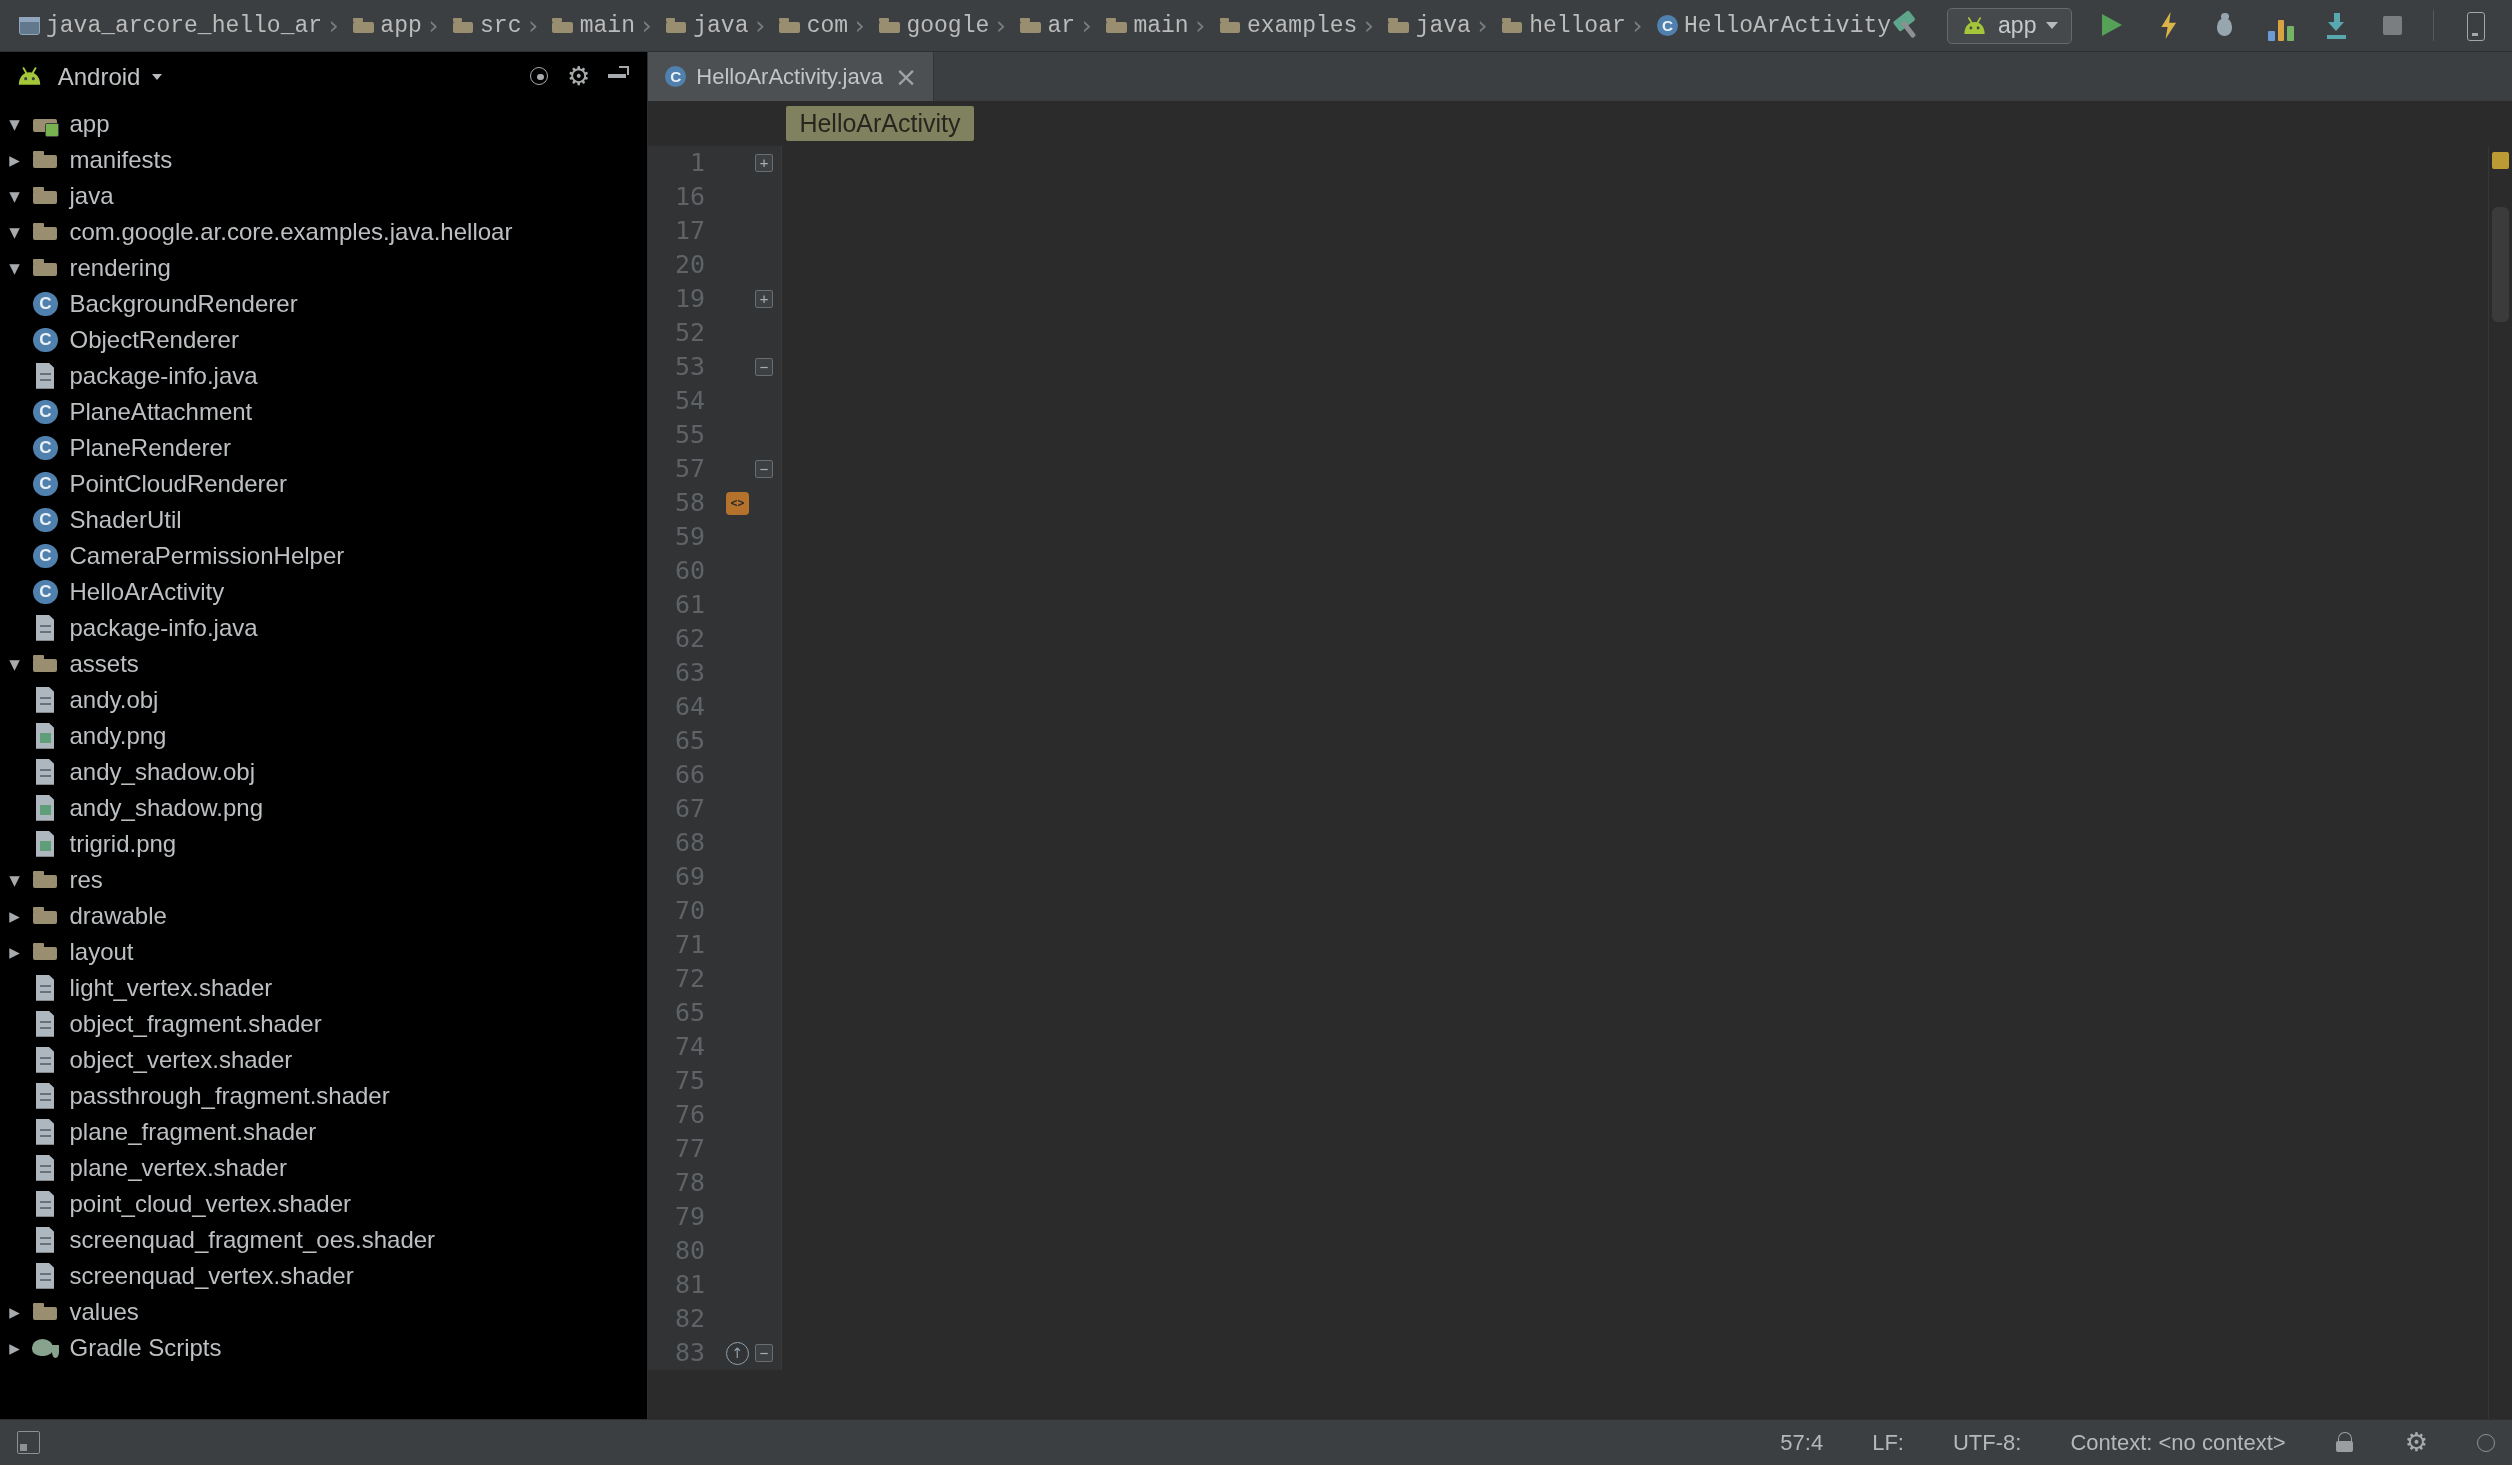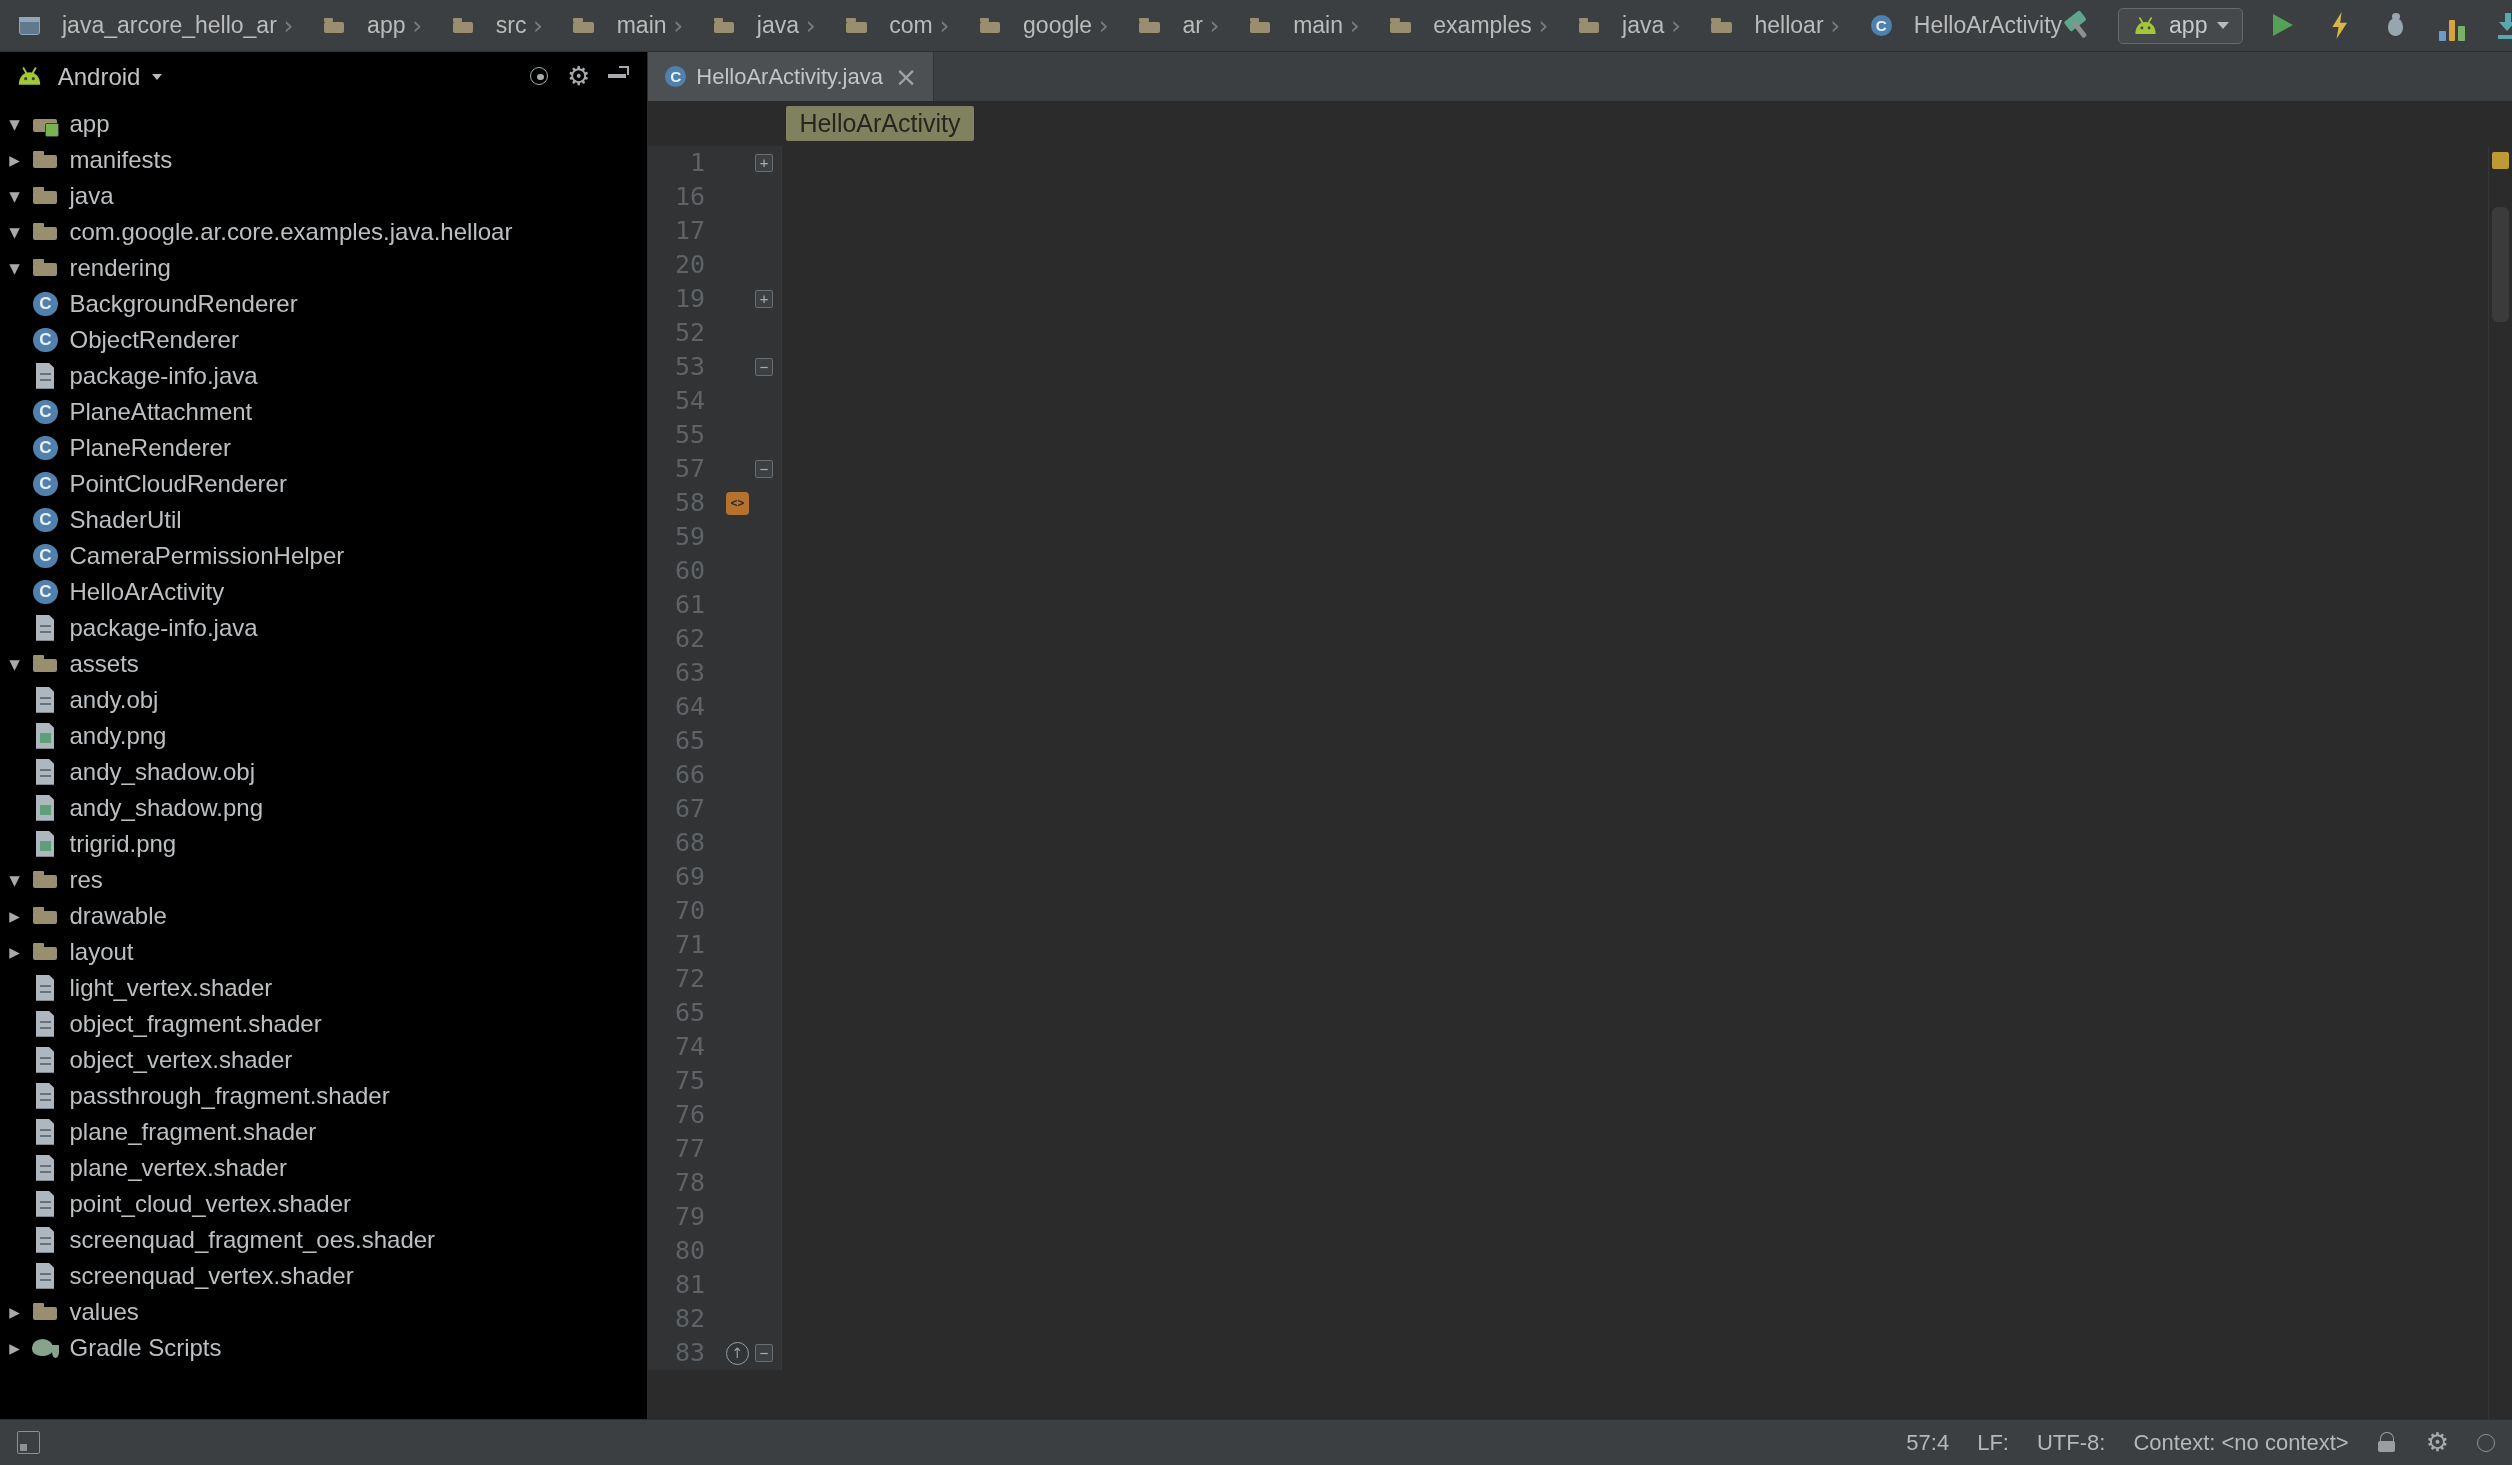--- a/index.html
+++ b/index.html
@@ -11,21 +11,21 @@
     -webkit-font-smoothing:antialiased;
   }
   .ide { width:2512px; height:1465px; display:flex; flex-direction:column; }
 
   
   .topbar {
     height:52px; flex:none; display:flex; align-items:center; justify-content:space-between;
     padding:0 15.3px 0 17px; background:#3c3f41; border-bottom:1px solid #2d2f30; white-space:nowrap;
   }
   .crumbs { display:flex; align-items:center; font-size:23px; color:#bbbbbb; }
-  .crumb { display:flex; align-items:center; gap:20px; }
+  .crumb { display:flex; align-items:center; gap:4px;font-family:Liberation Mono, monospace; }
   .crumb + .crumb::before { content:"›"; color:#7a7d80; margin:0 8.6px 0 6.7px; font-size:25px; font-family:"DejaVu Sans",sans-serif; }
   .cic { width:25px; height:25px; position:relative; flex:none; display:inline-block; }
 
   
   .ic-folder::before, .ic-package::before, .ic-app::before {
     content:""; position:absolute; left:7%; top:34%; width:82%; height:46%;
     background:#998F70; border-radius:1.9px;
   }
   .ic-folder::after, .ic-package::after {
     content:""; position:absolute; left:7%; top:19%; width:38%; height:17%;
@@ -157,21 +157,21 @@
   .stripe { position:absolute; top:0; right:0; bottom:0; width:24px; background:#2b2b2b; border-left:1px solid #363636; }
   .stripe-indicator { position:absolute; top:5.7px; left:2.9px; width:17px; height:17px; background:#BC9A34; border-radius:1.9px; }
   .sthumb { position:absolute; left:2.9px; right:2.9px; top:61px; height:115px; background:rgba(255,255,255,0.08); border-radius:5.7px; }
   .smark { position:absolute; left:3.8px; width:14.3px; height:5.7px; border-radius:1px; }
 
   
   .statusbar {
     height:46px; flex:none; background:#3c3f41; border-top:1px solid #2d2f30;
     display:flex; align-items:center; justify-content:space-between; padding:0 17px; font-size:22px; color:#b4b8ba;
   }
-  .sb-left, .sb-right { display:flex; align-items:center; gap:28px; }
+  .sb-left, .sb-right { display:flex; align-items:center; gap:49px; }
   .sb-toggle { width:23px; height:23px; border:1.9px solid #8d9193; border-radius:1.9px; position:relative; }
   .sb-toggle::after { content:""; position:absolute; left:1.9px; bottom:1.9px; width:7.6px; height:7.6px; background:#8d9193; }
   .sb-lock { width:21px; height:25px; position:relative; }
   .sb-lock::before { content:""; position:absolute; left:3.8px; top:1.9px; width:11.5px; height:9.6px; border:1.9px solid #9a9ea1; border-bottom:none; border-radius:6.7px 6.7px 0 0; }
   .sb-lock::after { content:""; position:absolute; left:1px; top:10.5px; width:17px; height:11.5px; background:#9a9ea1; border-radius:1.9px; }
   .sb-circle { width:18px; height:18px; border:1.9px solid #8d9193; border-radius:50%; }
 </style>
 </head>
 <body>
 

